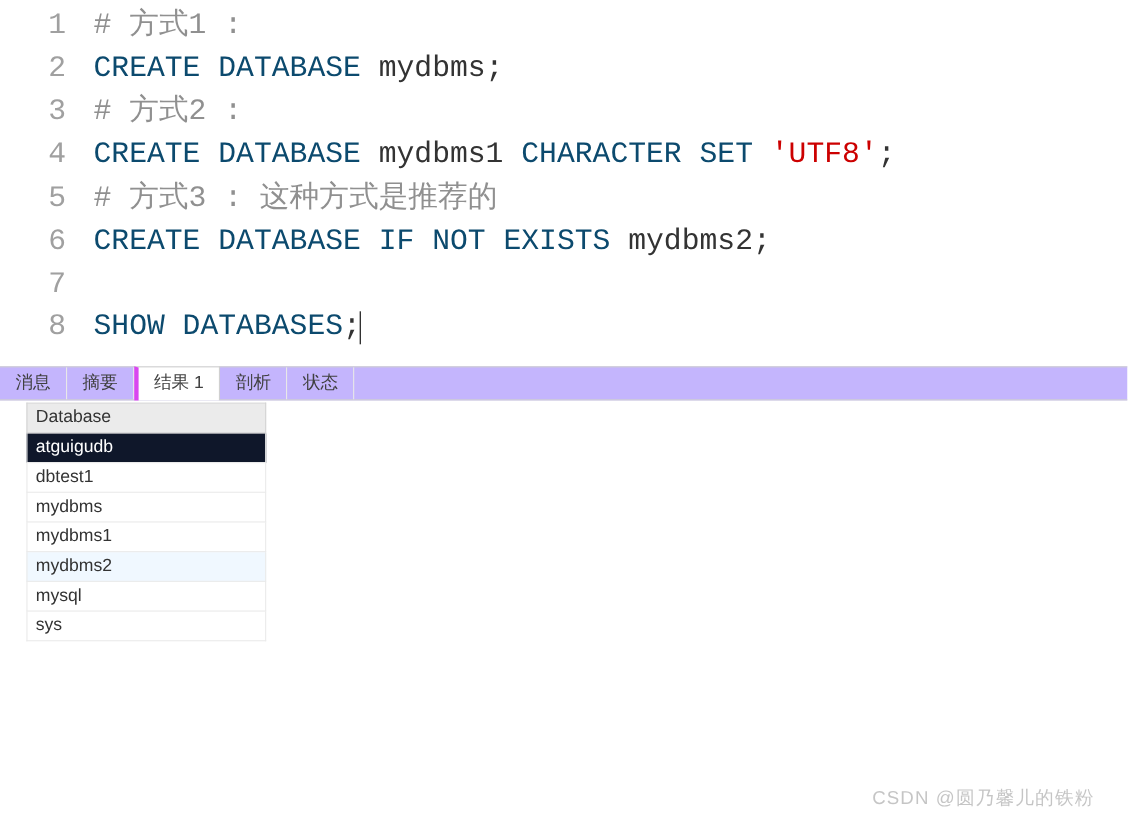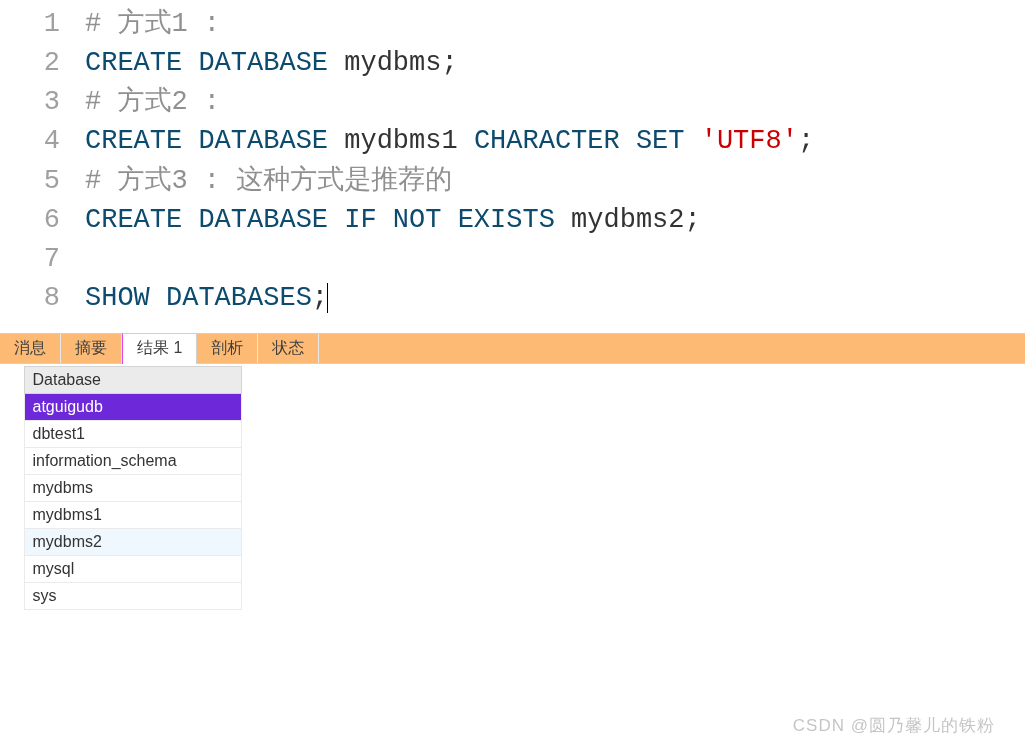--- a/index.html
+++ b/index.html
@@ -57,32 +57,32 @@
       height: 1.1em;
       vertical-align: text-bottom;
       margin-left: -1px;
     }
     .tabs-bar {
       display: flex;
       border-top: 1px solid #d0d0d0;
       border-bottom: 1px solid #d0d0d0;
       font-family: "Microsoft YaHei", "SimSun", sans-serif;
       font-size: 16px;
-      background: #fdba74;
+      background: #c4b5fd;
     }
     .tab {
       padding: 4px 14px;
       border-right: 1px solid #e8e8e8;
       color: #404040;
       cursor: pointer;
     }
     .tab.active {
       background: #ffffff;
       border-top: 1px solid #d0d0d0;
-      border-left: 1px solid #d946ef;
+      border-left: 4px solid #d946ef;
       border-right: 1px solid #d0d0d0;
       margin-top: -1px;
       margin-bottom: -1px;
       position: relative;
       z-index: 1;
     }
     .results-panel {
       padding: 0 0 0 12px;
       font-family: "Segoe UI", "Microsoft YaHei", sans-serif;
     }
@@ -99,21 +99,21 @@
       background: #ebebeb;
       border: 1px solid #d4d4d4;
       font-weight: normal;
     }
     .result-table td {
       padding: 4px 8px;
       border: 1px solid #eaeaea;
       background: #ffffff;
     }
     .result-table tr.selected td {
-      background: #6d28d9;
+      background: #0f172a;
       color: #ffffff;
     }
     .result-table tr.highlight td {
       background: #f0f8ff;
     }
     .row-indicator {
       width: 12px;
       border: none !important;
       background: #ffffff !important;
       padding: 0 !important;
@@ -166,24 +166,20 @@
         <tr class="selected">
           <td class="row-indicator">▶</td>
           <td>atguigudb</td>
         </tr>
         <tr>
           <td class="row-indicator"></td>
           <td>dbtest1</td>
         </tr>
         <tr>
           <td class="row-indicator"></td>
-          <td>information_schema</td>
-        </tr>
-        <tr>
-          <td class="row-indicator"></td>
           <td>mydbms</td>
         </tr>
         <tr>
           <td class="row-indicator"></td>
           <td>mydbms1</td>
         </tr>
         <tr class="highlight">
           <td class="row-indicator"></td>
           <td>mydbms2</td>
         </tr>

